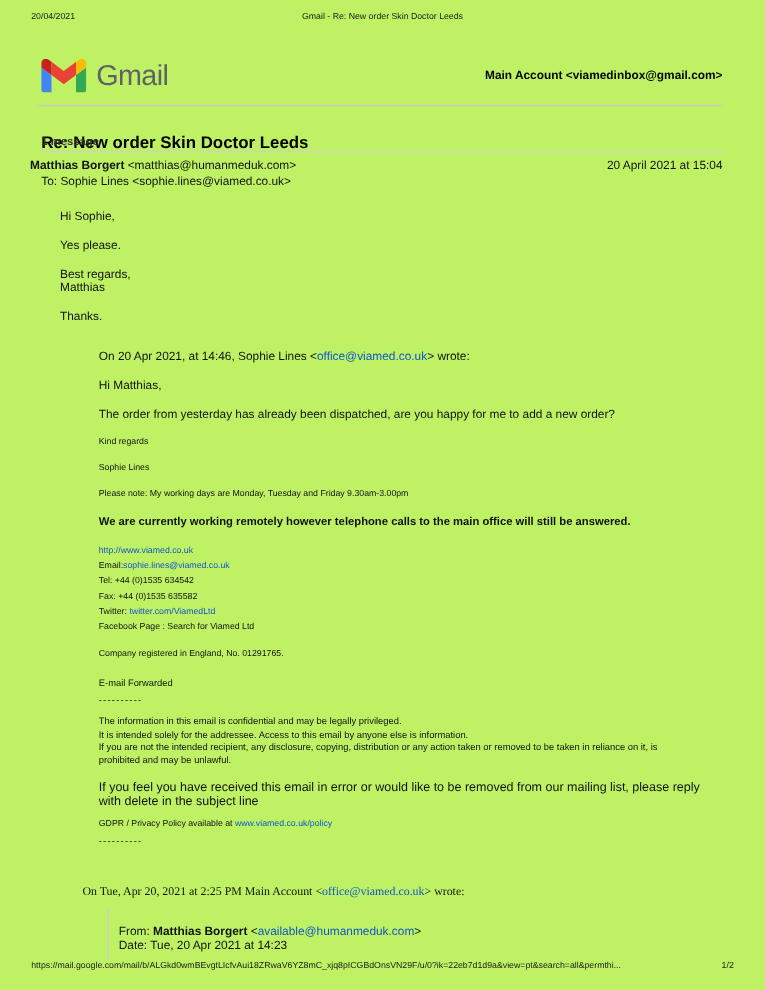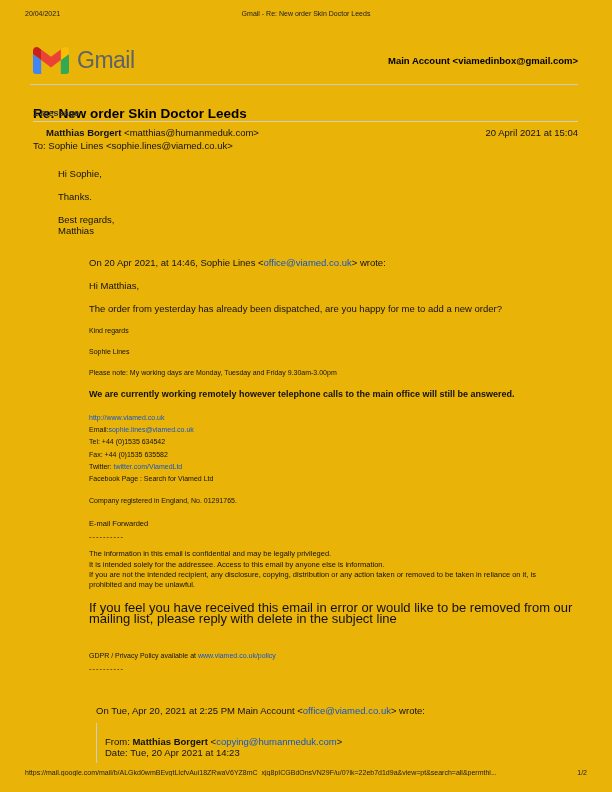--- a/index.html
+++ b/index.html
@@ -1,18 +1,18 @@
 <!DOCTYPE html>
 <html><head>
 <meta charset="utf-8">
 <style>
   * { margin:0; padding:0; box-sizing:border-box; }
   html,body { background:#ffffff; }
   body { font-family:"Liberation Sans", sans-serif; color:#111; }
-  .page { position:relative; width:612px; height:792px; background:#eab308; overflow:hidden; }
+  .page { position:relative; width:612px; height:792px; background:#bef264; overflow:hidden; }
 
   
   .print-header { position:absolute; top:10px; left:25px; right:25px; height:10px;
                   font-size:7px; color:#1a1a1a; }
   .print-header .ph-date { position:absolute; left:0; top:0; }
   .print-header .ph-title { position:absolute; left:0; right:0; top:0; text-align:center; }
   .print-footer { position:absolute; top:769px; left:25px; right:25px;
                   font-size:7px; color:#1a1a1a; display:flex; justify-content:space-between; }
   .print-footer .pf-url { max-width:545px; overflow:hidden; white-space:nowrap; }
 
@@ -22,43 +22,43 @@
   .logo { display:flex; align-items:center; gap:8px; }
   .logo svg { width:36px; height:27px; display:block; }
   .logo-text { font-size:23px; color:#5f6368; letter-spacing:-0.5px; }
   .account { font-size:9.5px; font-weight:bold; color:#000;padding-left:40px; }
 
   .divider1 { position:absolute; top:84px; left:30px; right:34px; border-top:1px solid #c9c9c9; }
   .subject { position:absolute; top:106px; left:33px; font-size:13.5px; font-weight:bold; color:#000; }
   .msg-count { position:absolute; top:108px; left:33px; font-size:9px; color:#333;font-weight:bold; }
   .divider2 { position:absolute; top:121px; left:33px; right:34px; border-top:1px solid #cfcfcf; }
 
-  .from-row { position:absolute; top:127px; left:46px; right:34px;
+  .from-row { position:absolute; top:127px; left:24px; right:34px;
               display:flex; justify-content:space-between; font-size:9.5px; }
   .from-row b { font-weight:bold; }
   .to-line { position:absolute; top:140px; left:33px; font-size:9.5px; }
 
   
-  .content { position:absolute; top:168px; left:58px; right:34px; font-size:9.5px; line-height:11px; }
+  .content { position:absolute; top:168px; left:48px; right:34px; font-size:9.5px; line-height:11px; }
   .content p { margin:0 0 12px 0; }
   a.link { color:#1155cc; text-decoration:none; cursor:pointer; }
 
   .quote1 { margin-left:31px; margin-top:21px; }
   .small { font-size:7px; line-height:9px; }
   .remote-bold { font-size:9px; font-weight:bold; }
   .links-block { font-size:7px; line-height:12.2px; margin-bottom:10px; }
   .links-block div { white-space:nowrap; }
   .company { font-size:7px; margin-bottom:12px; }
   .disc-title { font-size:7.5px; margin-bottom:2px; }
   .sep { font-size:7.5px; letter-spacing:1px; margin-bottom:2px; }
   .disc-block { font-size:7.5px; line-height:10.4px; margin-top:7px; margin-bottom:11px; }
-  .removal { font-size:13px; line-height:11px; margin-bottom:26px; }
+  .removal { font-size:10px; line-height:11px; margin-bottom:7px; }
   .gdpr { font-size:7px; margin-bottom:2px; }
 
-  .attr2 { margin-left:38px; margin-top:31px; font-size:9.5px; }
+  .attr2 { margin-left:18px; margin-top:31px; font-size:9.5px;font-family:Liberation Serif, serif; }
   blockquote.fwd-quote { margin:7px 0 0 38px; border-left:1px solid #cccccc;
                          padding:13px 0 4px 8px; font-size:9.5px; line-height:11.5px; }
   .fwd-header { margin-left:10px; }
 </style>
 </head>
 <body>
 
 <div class="page">
 
   <div class="print-header">
@@ -89,22 +89,23 @@
   <div class="divider2"></div>
 
   <div class="from-row">
     <span><b>Matthias Borgert</b><span> &lt;matthias@humanmeduk.com&gt;</span></span>
     <span>20 April 2021 at 15:04</span>
   </div>
   <div class="to-line">To: Sophie Lines &lt;sophie.lines@viamed.co.uk&gt;</div>
 
   <div class="content">
     <p>Hi Sophie,</p>
+    <p>Yes please.</p>
+    <p><span>Best regards,</span><br><span>Matthias</span></p>
     <p>Thanks.</p>
-    <p><span>Best regards,</span><br><span>Matthias</span></p>
 
     <div class="quote1">
       <p><span>On 20 Apr 2021, at 14:46, Sophie Lines &lt;</span><a class="link">office@viamed.co.uk</a><span>&gt; wrote:</span></p>
 
       <p>Hi Matthias,</p>
       <p>The order from yesterday has already been dispatched, are you happy for me to add a new order?</p>
       <p class="small">Kind regards</p>
       <p class="small">Sophie Lines</p>
       <p class="small">Please note: My working days are Monday, Tuesday and Friday 9.30am-3.00pm</p>
       <p class="remote-bold">We are currently working remotely however telephone calls to the main office will still be answered.</p>
@@ -131,21 +132,21 @@
       <div class="removal">
         <div>If you feel you have received this email in error or would like to be removed from our mailing list, please reply with delete in the subject line</div>
       </div>
       <div class="gdpr"><span>GDPR / Privacy Policy available at </span><a class="link">www.viamed.co.uk/policy</a></div>
       <div class="sep">----------</div>
     </div>
 
     <div class="attr2"><span>On Tue, Apr 20, 2021 at 2:25 PM Main Account &lt;</span><a class="link">office@viamed.co.uk</a><span>&gt; wrote:</span></div>
 
     <blockquote class="fwd-quote">
-      <div><span>From: </span><b>Matthias Borgert</b><span> &lt;</span><a class="link">copying@humanmeduk.com</a><span>&gt;</span></div>
+      <div><span>From: </span><b>Matthias Borgert</b><span> &lt;</span><a class="link">available@humanmeduk.com</a><span>&gt;</span></div>
       <div>Date: Tue, 20 Apr 2021 at 14:23</div>
     </blockquote>
   </div>
 
   <div class="print-footer">
     <span class="pf-url">https://mail.google.com/mail/b/ALGkd0wmBEvgtLIcfvAui18ZRwaV6YZ8mC_xjq8pICGBdOnsVN29F/u/0?ik=22eb7d1d9a&amp;view=pt&amp;search=all&amp;permthi...</span>
     <span>1/2</span>
   </div>
 
 </div>

